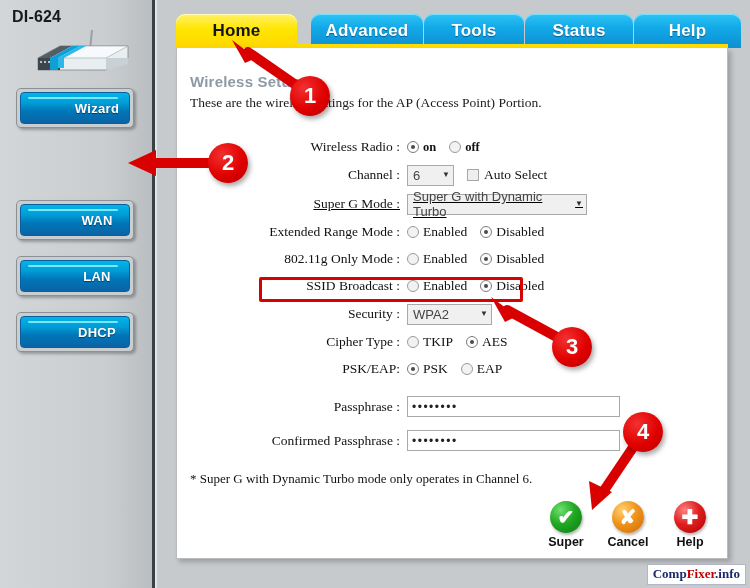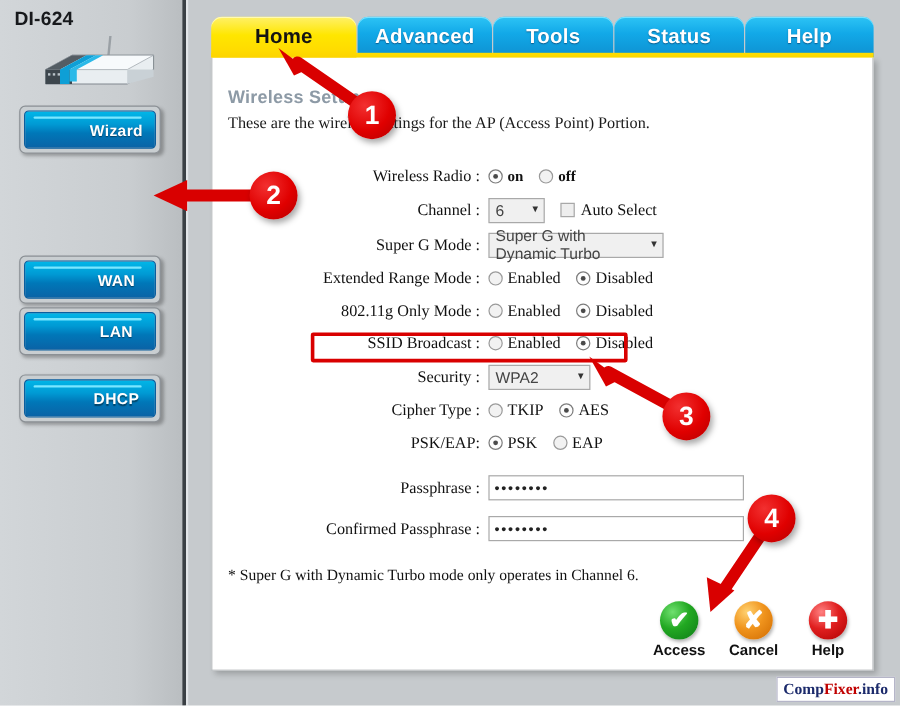--- a/index.html
+++ b/index.html
@@ -98,20 +98,21 @@
     border-radius: 9px 9px 0 0;
     display: flex; align-items: center; justify-content: center;
     font-size: 17px; font-weight: bold;
     letter-spacing: 0.2px;
   }
   .tab.inactive {
     background: linear-gradient(to bottom, #2dc4f5 0%, #12a9e8 40%, #0f9ada 75%, #1190d0 100%);
     color: #ffffff;
     text-shadow: 0 1px 1px rgba(0,40,80,.55);
     box-shadow: inset 0 1px 0 #79e1ff;
+    margin-left: 13px;
   }
   .tab.active {
     background: linear-gradient(to bottom, #fff169 0%, #ffe600 45%, #ffdc00 80%, #fcd400 100%);
     color: #141414;
     z-index: 5;
     box-shadow: inset 0 1px 0 #fffab5;
   }
   #tab-underline {
     position: absolute; left: 19px; top: 44px;
     width: 552px; height: 6px;
@@ -282,21 +283,21 @@
       <rect x="28" y="33" width="2" height="2" fill="#b9c2c8"></rect>
       <polygon points="86,30 108,30 108,36 86,42" fill="#c9d1d6"></polygon>
     </svg>
 
     <div class="nav-btn blue" style="top:88px;">
       <div class="inner"></div>
       <span class="nav-label">Wizard</span>
     </div>
 
 
-    <div class="nav-btn blue" style="top:213px;">
+    <div class="nav-btn blue" style="top:200px;">
       <div class="inner"></div>
       <span class="nav-label">WAN</span>
     </div>
 
     <div class="nav-btn blue" style="top:256px;">
       <div class="inner"></div>
       <span class="nav-label">LAN</span>
     </div>
 
     <div class="nav-btn blue" style="top:312px;">
@@ -352,24 +353,24 @@
             <div class="selbox" style="width:47px;">
               <span>6</span>
               <span class="arrow">▼</span>
             </div>
             <span style="display:inline-block;width:13px;"></span>
             <span class="checkbox"></span>
             <span class="rtext">Auto Select</span>
           </div>
         </div>
 
-        <div class="row" style="height:26px;">
+        <div class="row" style="height:26px;text-decoration:underline;">
           <div class="lbl">Super G Mode :</div>
           <div class="ctl">
-            <div class="selbox" style="width:146px;">
+            <div class="selbox" style="width:180px;">
               <span>Super G with Dynamic Turbo</span>
               <span class="arrow">▼</span>
             </div>
           </div>
         </div>
 
         <div class="row">
           <div class="lbl">Extended Range Mode :</div>
           <div class="ctl">
             <span class="radio"></span>
@@ -443,21 +444,21 @@
           </div>
         </div>
 
       </div>
 
       <div id="note">* Super G with Dynamic Turbo mode only operates in Channel 6.</div>
 
       <div id="actions">
         <div class="action">
           <div class="glyph green">✔</div>
-          <div class="cap">Access</div>
+          <div class="cap">Super</div>
         </div>
         <div class="action">
           <div class="glyph orange">✘</div>
           <div class="cap">Cancel</div>
         </div>
         <div class="action">
           <div class="glyph red">✚</div>
           <div class="cap">Help</div>
         </div>
       </div>

